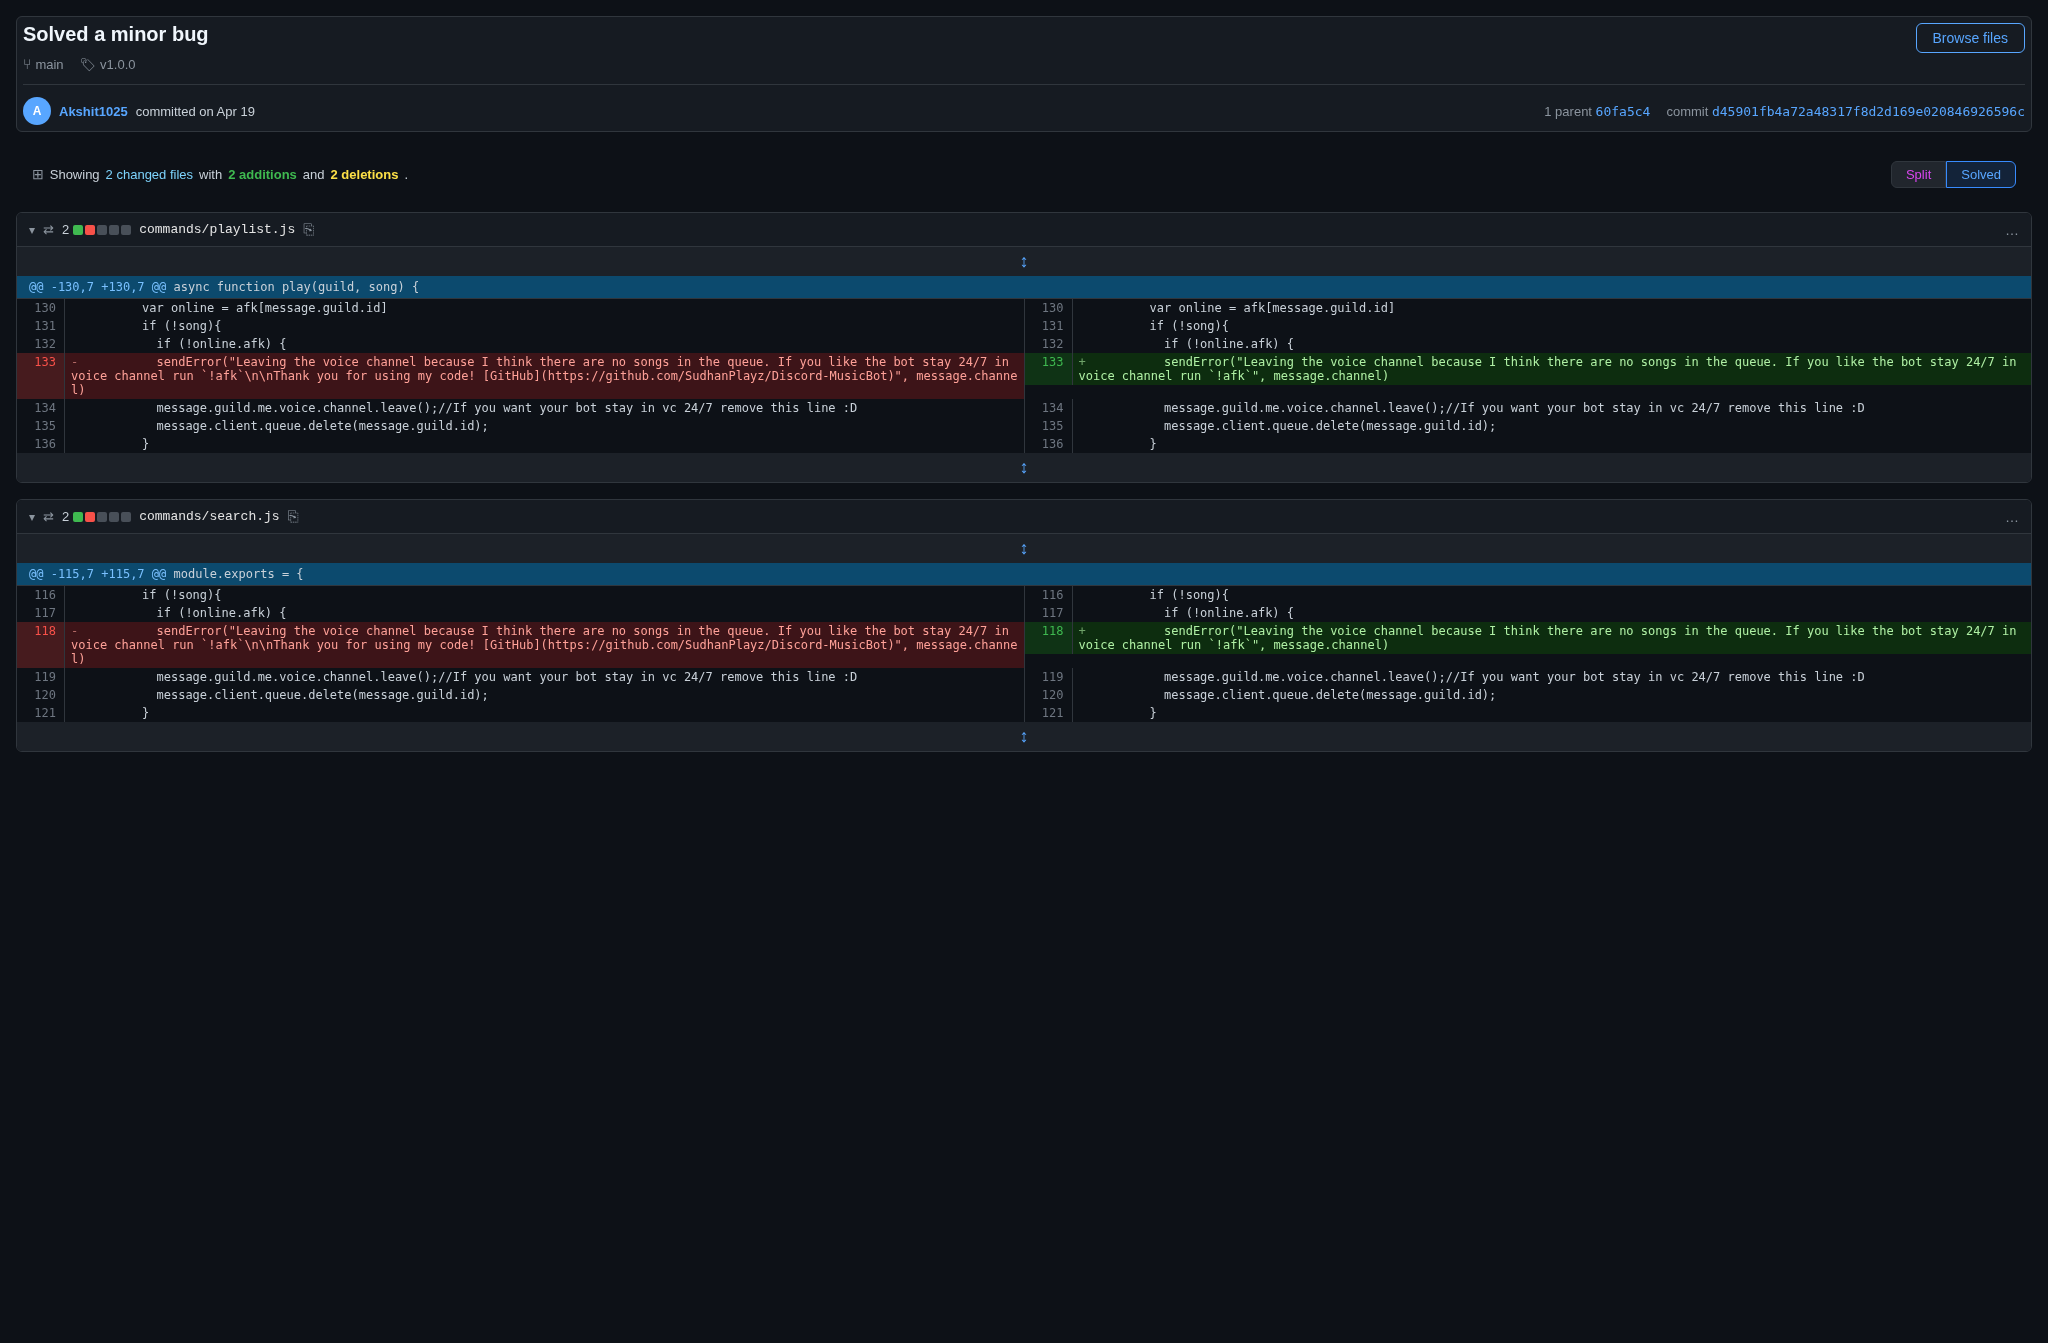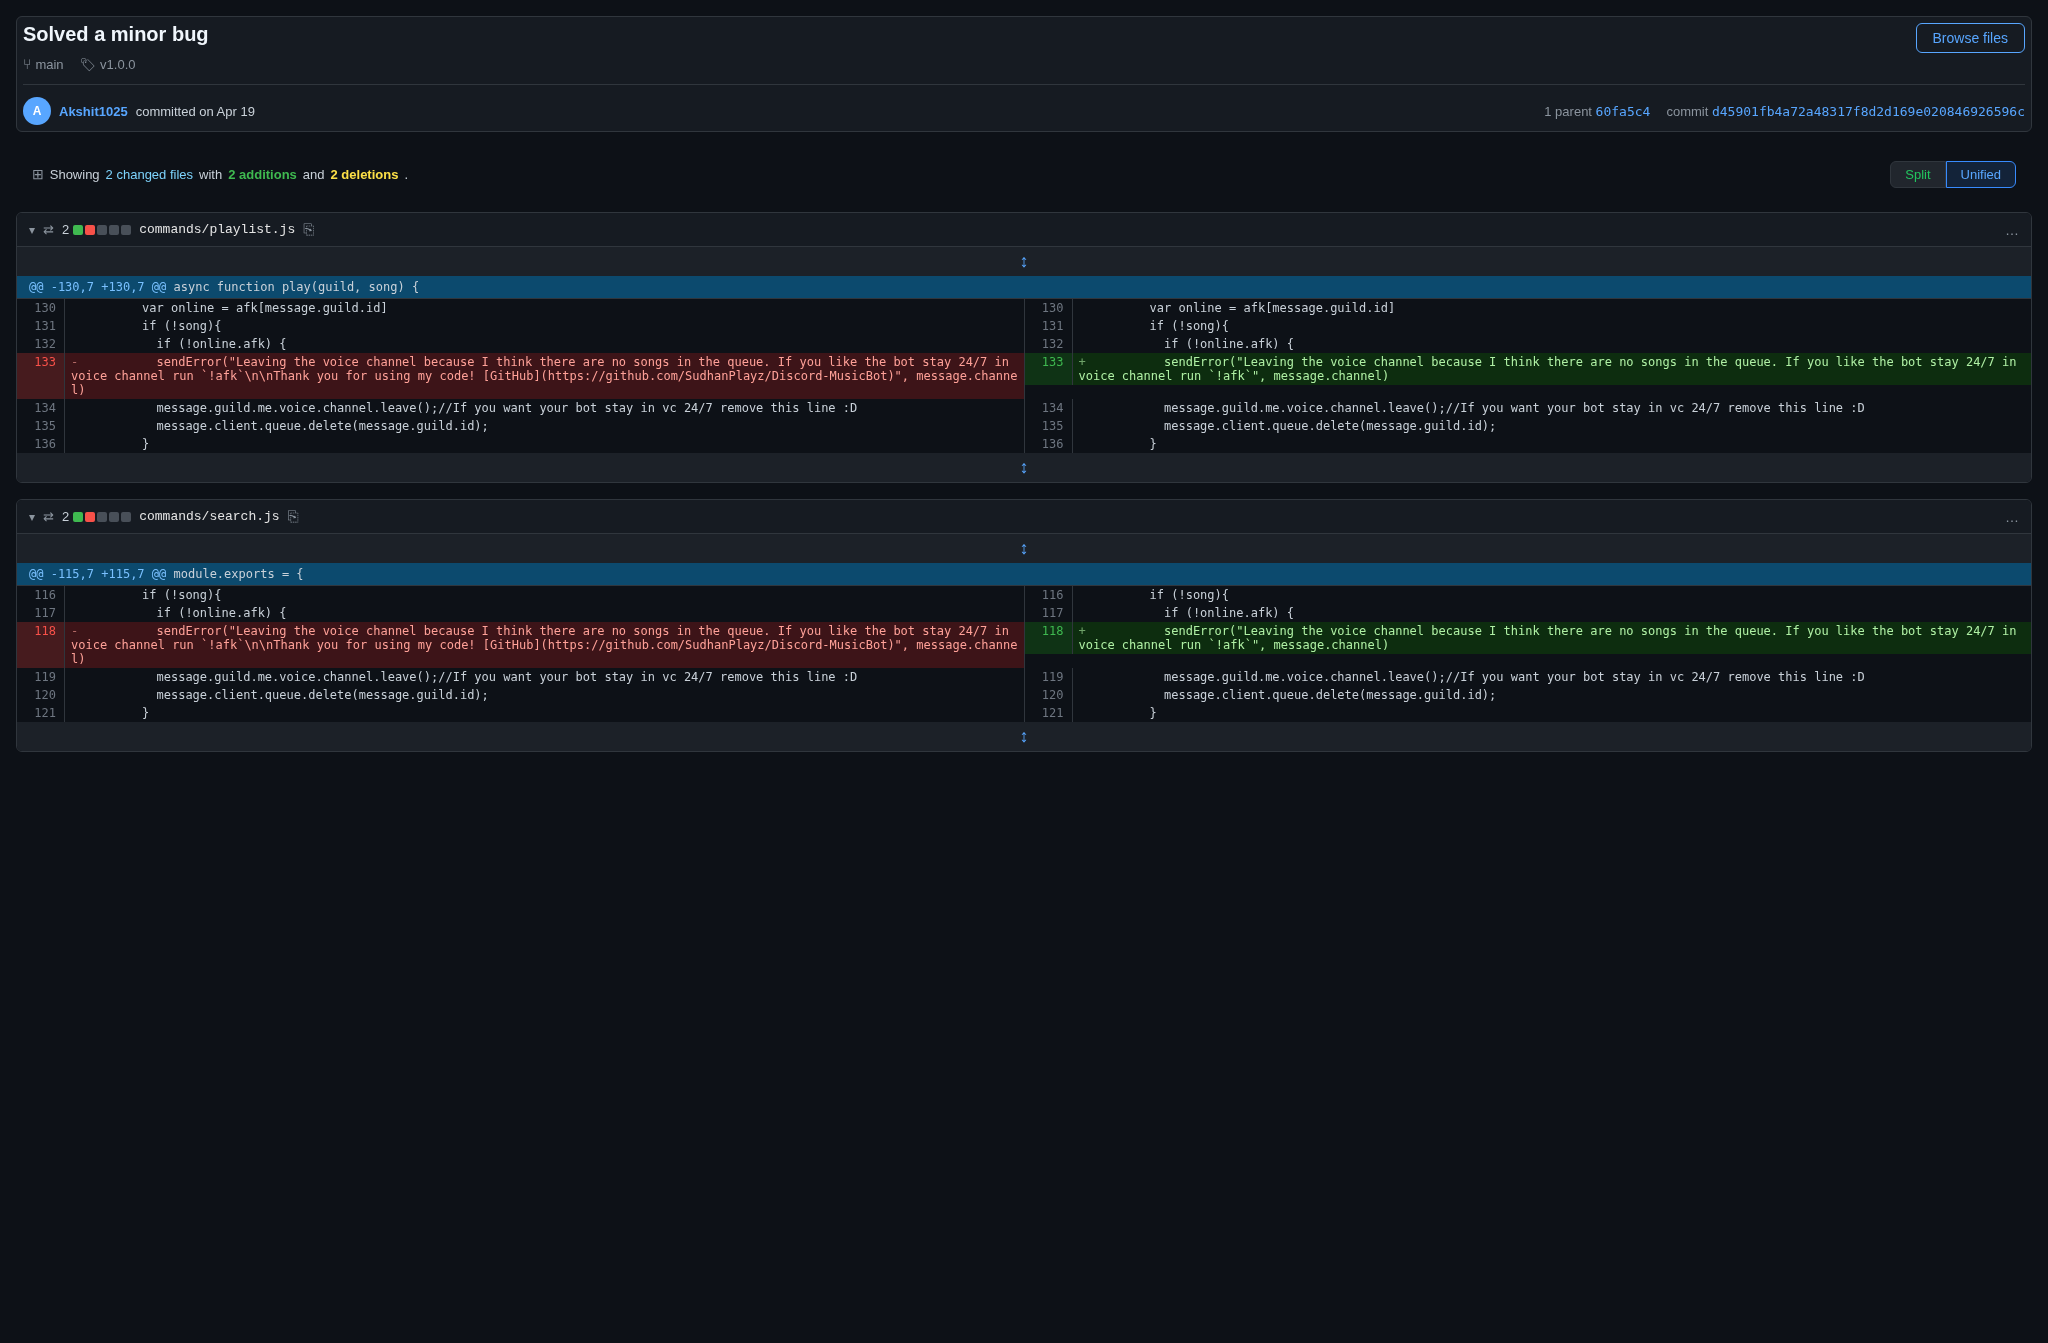--- a/index.html
+++ b/index.html
@@ -97,21 +97,21 @@
     .bold-text {
       font-weight: 600;
     }
     .view-buttons {
       display: flex;
       gap: 0;
     }
     .view-btn {
       background: #21262d;
       border: 1px solid #30363d;
-      color: #22c55e;
+      color: #d946ef;
       padding: 5px 14px;
       font-size: 13px;
       cursor: pointer;
     }
     .view-btn:first-child { border-radius: 6px 0 0 6px; }
     .view-btn:last-child { border-radius: 0 6px 6px 0; }
     .view-btn.active {
       background: #388bfd26;
       color: #58a6ff;
       border-color: #388bfd;
@@ -313,21 +313,21 @@
       <span>Showing</span>
       <a class="changed-link">2 changed files</a>
       <span>with</span>
       <span class="bold-text" style="color:#3fb950;">2 additions</span>
       <span>and</span>
       <span class="bold-text" style="color:#fde047;">2 deletions</span>
       <span>.</span>
     </div>
     <div class="view-buttons">
       <button class="view-btn">Split</button>
-      <button class="view-btn active">Unified</button>
+      <button class="view-btn active">Solved</button>
     </div>
   </div>
 
   <div id="diff-files-container">
       <div class="diff-file">
         <div class="diff-file-header">
     <div class="diff-file-header-left">
       <span class="diff-chevron">▾</span>
       <span style="color:#8b949e; font-size:13px;">⇄</span>
       <div class="diff-stats">

